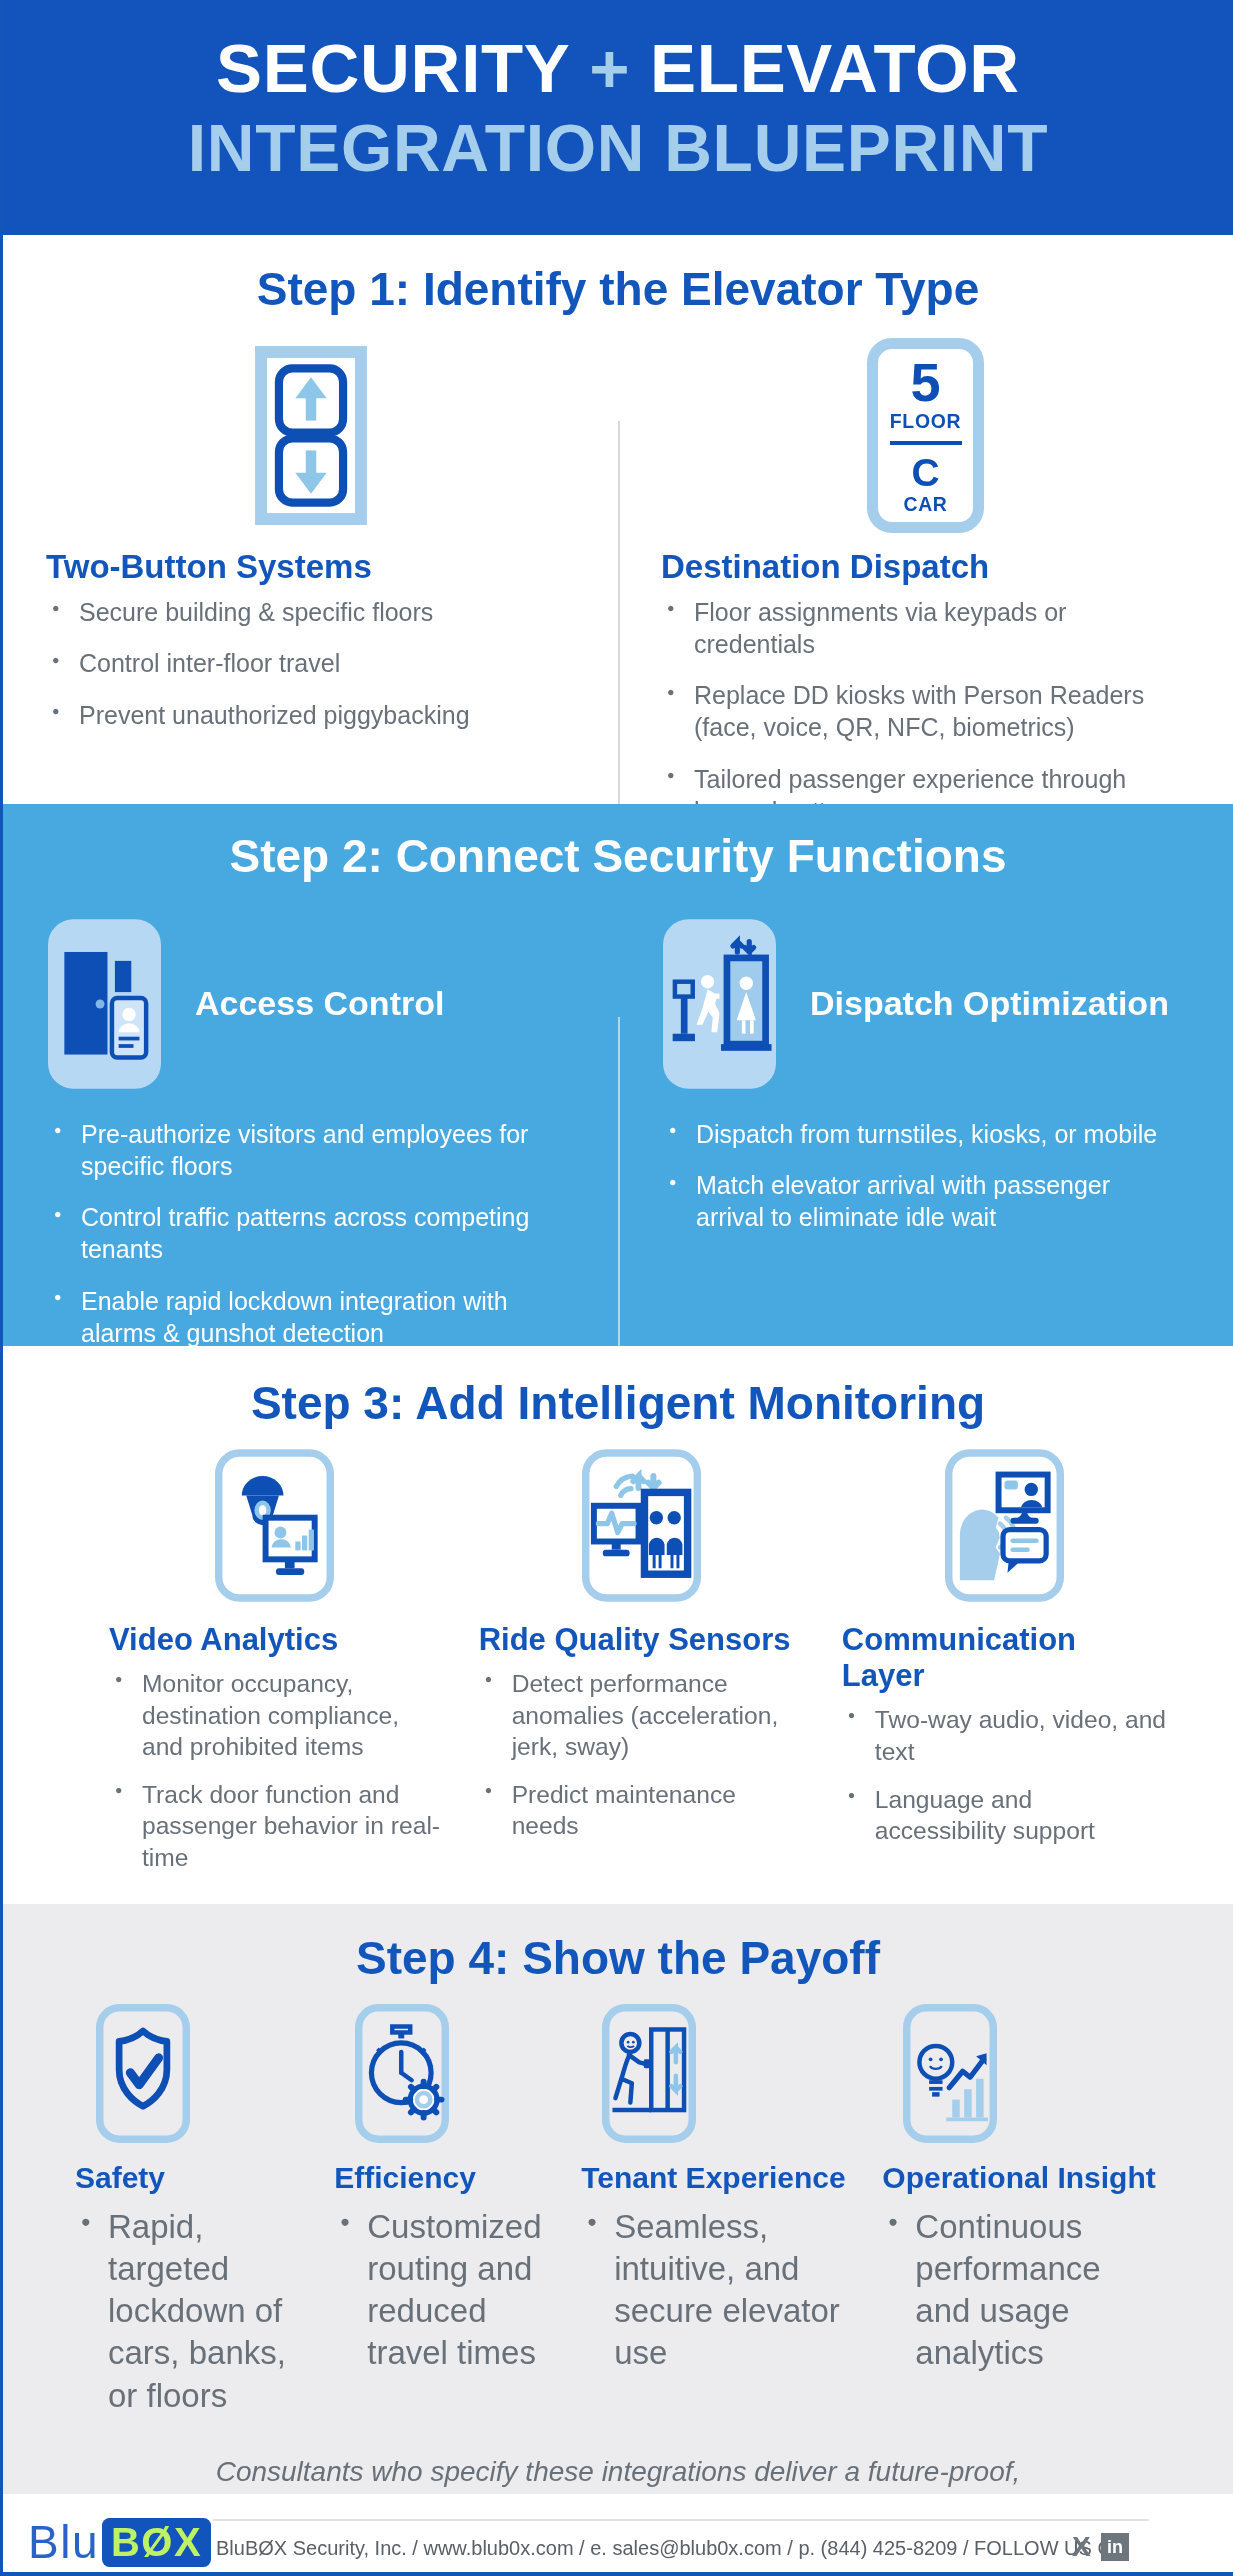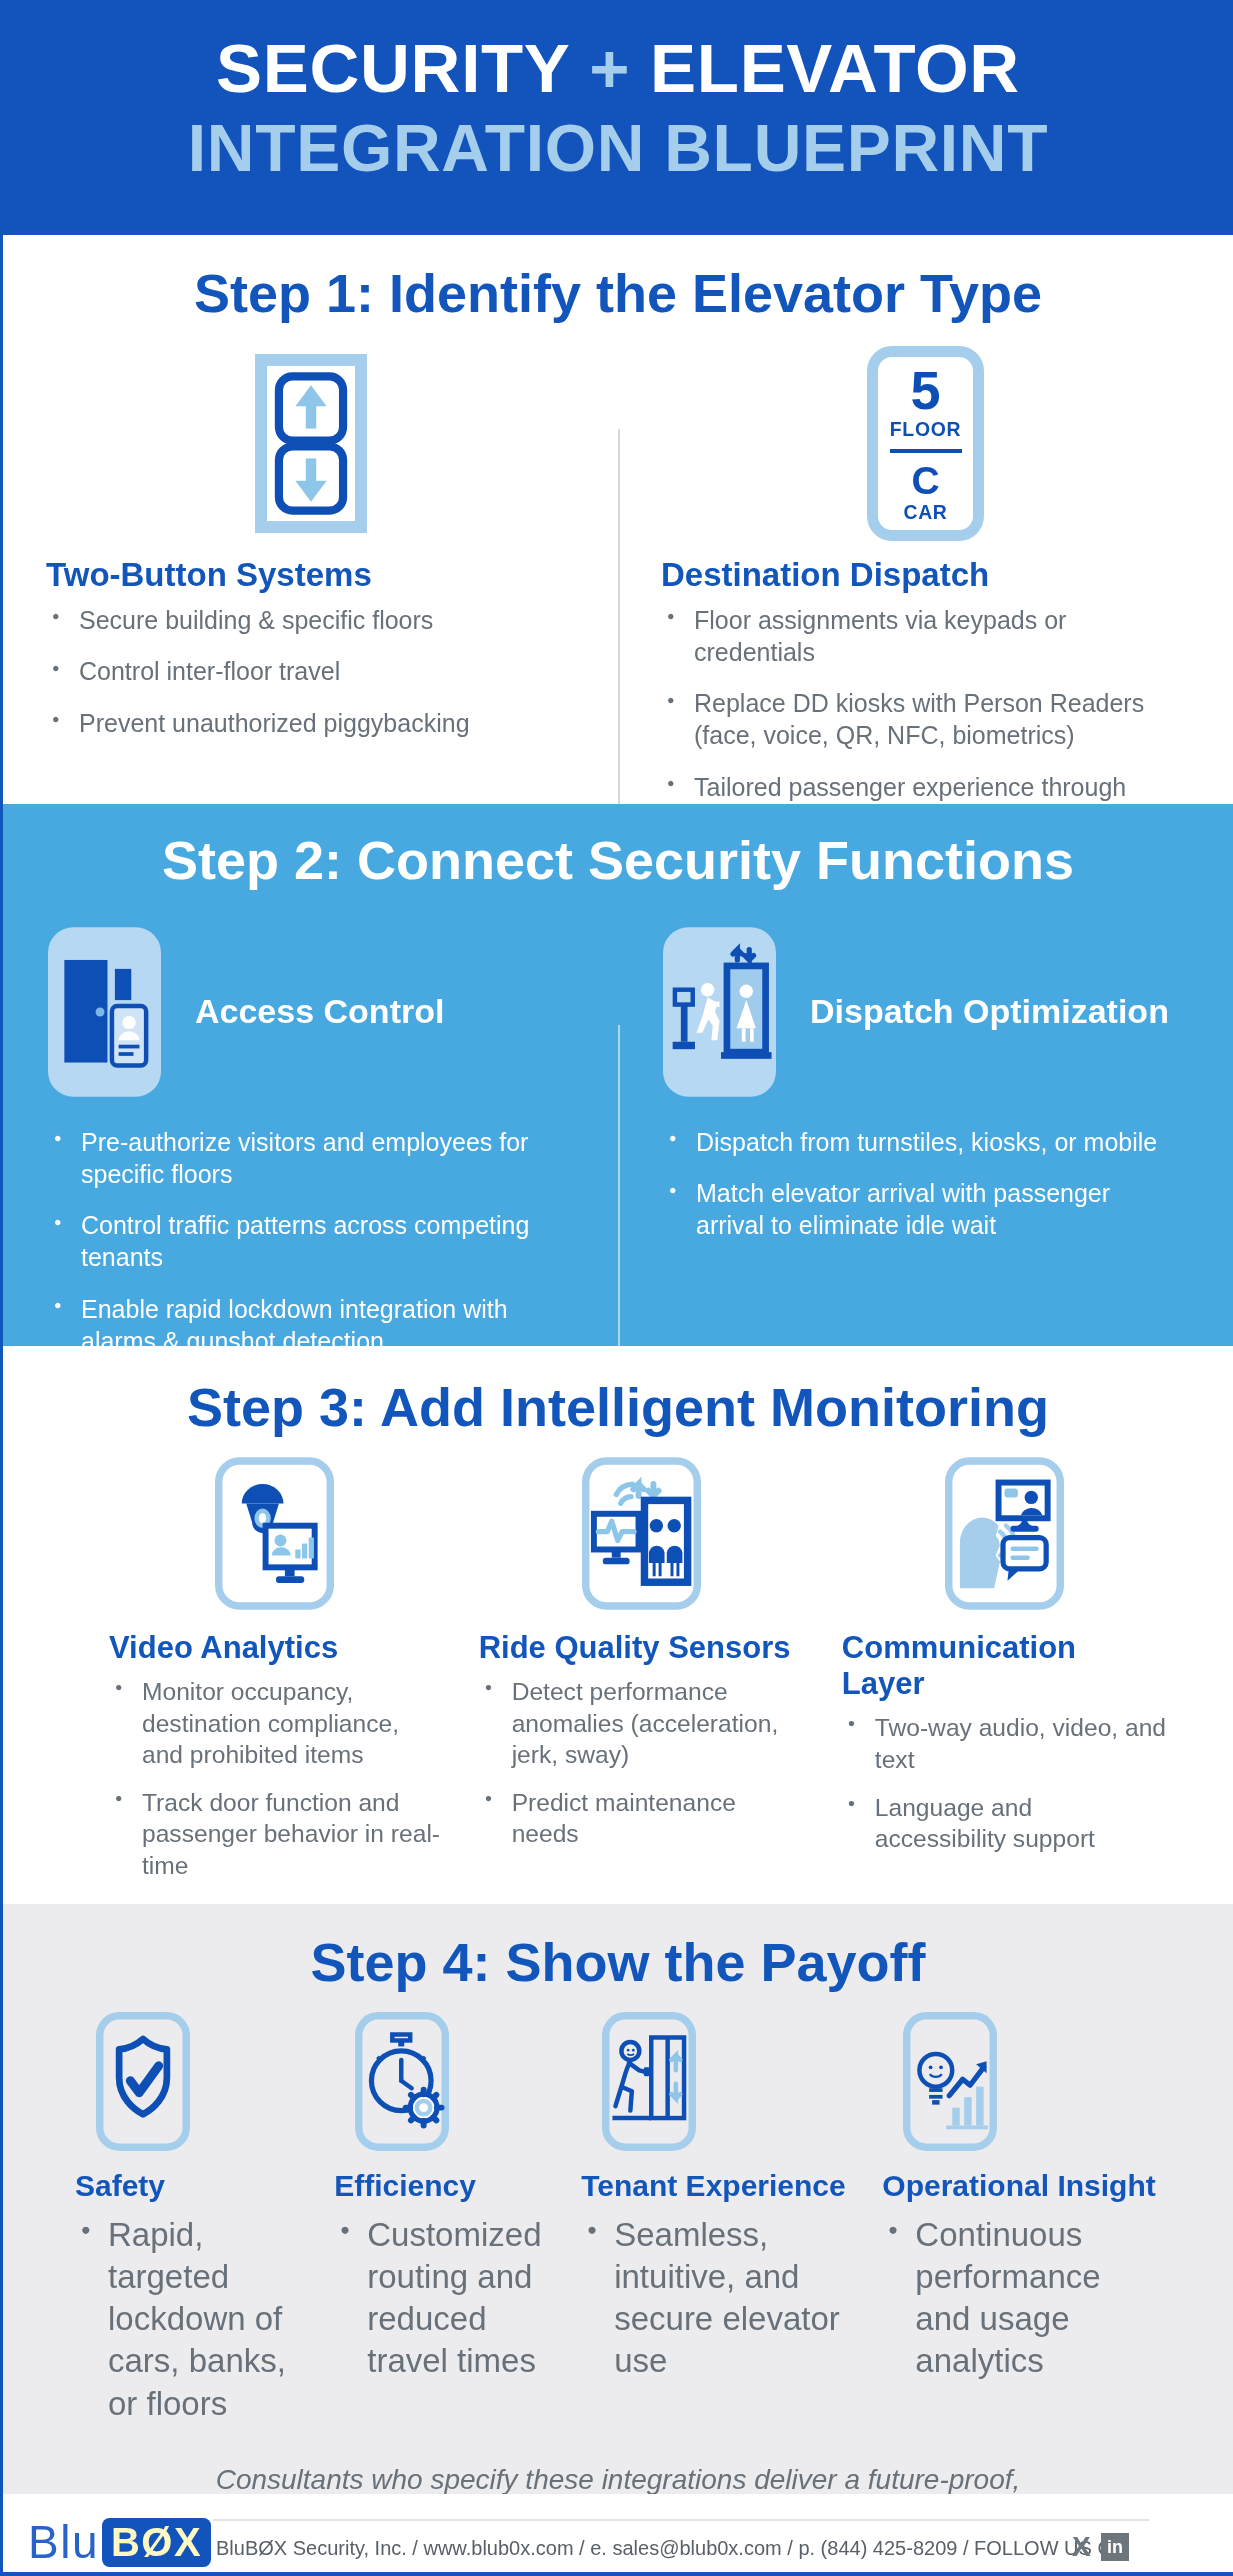--- a/index.html
+++ b/index.html
@@ -9,21 +9,21 @@
         background:#ffffff;overflow:hidden;}
   section{box-sizing:border-box;overflow:hidden;}
 
   
   .header{height:235px;background:#1254bc;text-align:center;padding-top:31px;}
   .header .l1{color:#ffffff;font-size:69px;font-weight:700;letter-spacing:0.7px;line-height:1.1;}
   .header .plus{color:#a5cdec;}
   .header .l2{color:#a5cdec;font-size:66px;font-weight:700;letter-spacing:0.7px;line-height:1.25;}
 
   
-  .step-title{font-size:54px;font-weight:700;color:#1256bc;text-align:center;margin:0;}
+  .step-title{font-size:46px;font-weight:700;color:#1256bc;text-align:center;margin:0;}
   .col-head{font-size:33px;font-weight:700;color:#1256bc;margin:0 0 10.4px 0;}
   ul.bullets{list-style:none;margin:0;padding:0;}
   ul.bullets li{position:relative;padding-left:33px;font-size:25px;line-height:1.28;color:#687079;margin-bottom:19.4px;}
   ul.bullets li::before{content:"●";position:absolute;left:6px;top:0.34em;font-size:0.5em;color:#687079;}
   ul.bullets.white li{color:#ffffff;}
   ul.bullets.white li::before{color:#ffffff;}
   .two-cols{display:grid;grid-template-columns:1fr 1fr;position:relative;}
   .v-divider{position:absolute;left:50%;width:1.5px;background:#d9d9d9;}
 
   
@@ -62,21 +62,21 @@
   .s4-grid ul.bullets li{font-size:33px;margin-bottom:15px;}
   .closing{font-size:28px;font-style:italic;color:#687079;text-align:center;max-width:821px;margin:21px auto 0 auto;line-height:1.35;}
 
   
   .footer{height:109px;background:#ffffff;position:relative;}
   .f-rule{position:absolute;left:210px;right:84px;height:2.2px;background:#e2e2e2;}
   .f-rule.top{top:25px;}
   .f-rule.bot{bottom:18px;}
   .f-logo{position:absolute;left:25px;top:21px;display:flex;align-items:center;}
   .f-logo .blu{color:#2a63c8;font-size:46px;font-weight:400;letter-spacing:1.5px;}
-  .f-logo .box{background:#1254bc;color:#fef9c3;font-size:40px;font-weight:700;border-radius:7.5px;
+  .f-logo .box{background:#1254bc;color:#bef264;font-size:40px;font-weight:700;border-radius:7.5px;
                padding:2px 9px;margin-left:3px;letter-spacing:1.5px;}
   .f-contact{position:absolute;left:213px;top:43px;font-size:20px;color:#5a6068;}
   .f-social{position:absolute;right:104px;top:39px;display:flex;align-items:center;gap:10.4px;}
   .x-icon{font-size:28px;font-weight:700;color:#6d757d;line-height:1;}
   .li-icon{width:28px;height:28px;background:#6d757d;border-radius:0;color:#ffffff;font-size:18px;
            font-weight:700;display:flex;align-items:center;justify-content:center;}
   .f-copy{position:absolute;right:87px;bottom:1.5px;font-size:13.4px;color:#7a828a;}
 </style>
 </head>
 <body>

